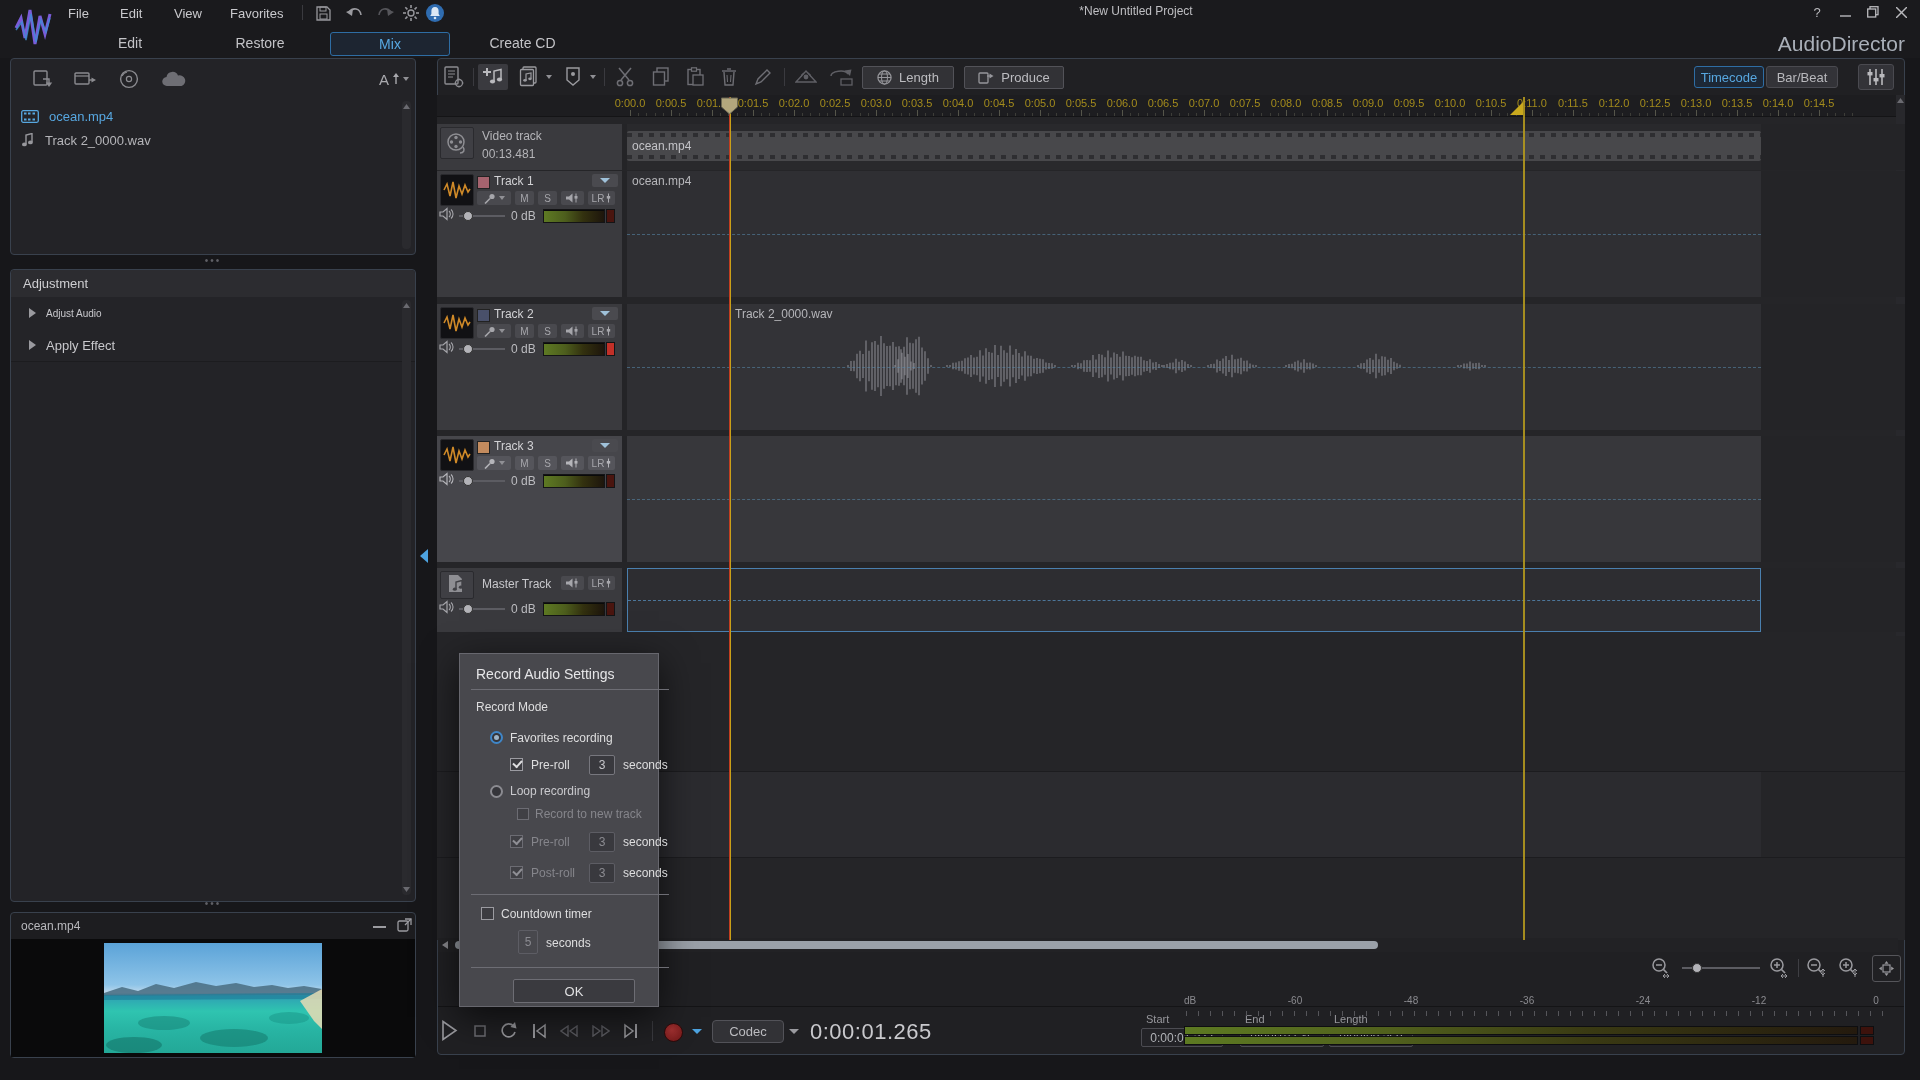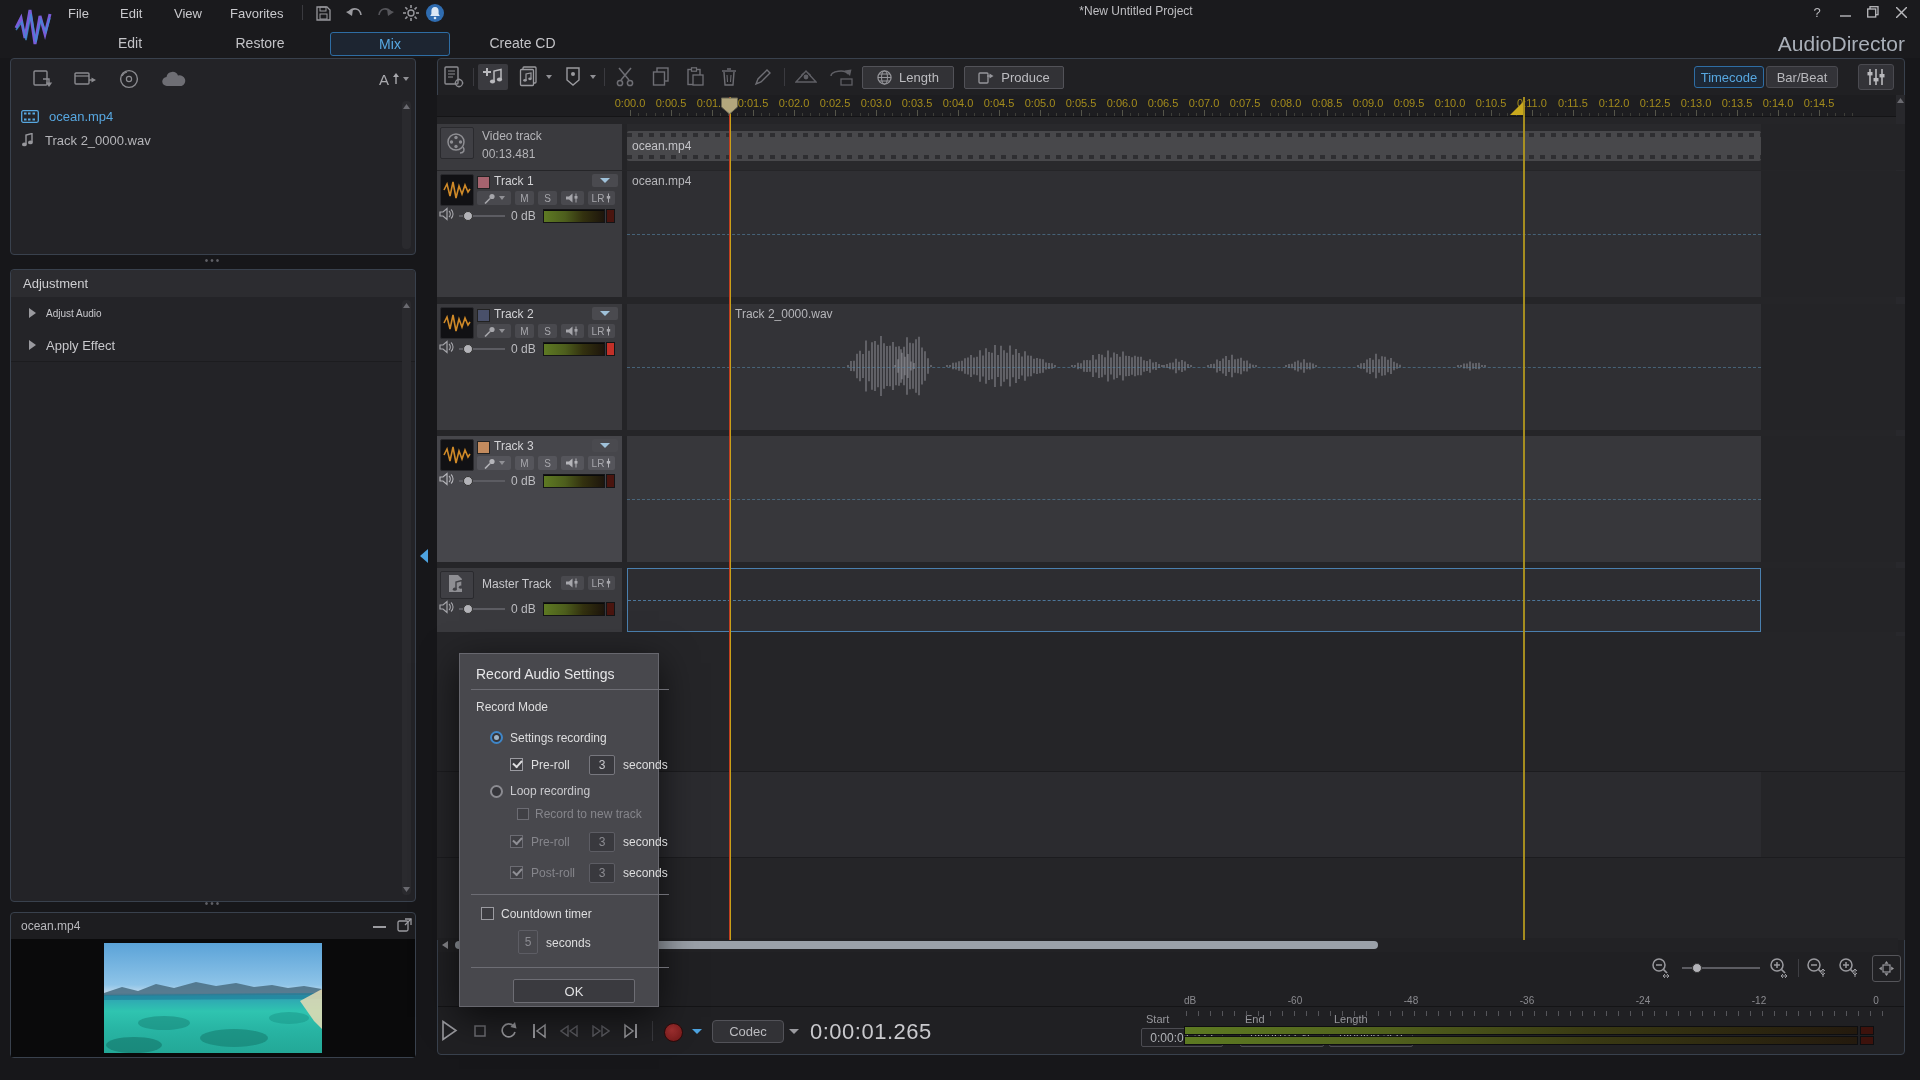--- a/index.html
+++ b/index.html
@@ -1184,21 +1184,21 @@
   <div class="abs" style="left:1860px;top:1026px;width:14px;height:9px;background:#3d120c;border:1px solid #0e0e10;box-sizing:border-box;"></div>
   <div class="abs" style="left:1860px;top:1036px;width:14px;height:9px;background:#3d120c;border:1px solid #0e0e10;box-sizing:border-box;"></div>
 
 
   <div class="dialog">
     <span class="dtext" style="left:16px;top:12px;font-size:14px;color:#e6e6e8;">Record Audio Settings</span>
     <div class="dlg-sep" style="top:35px;"></div>
     <span class="dtext" style="left:16px;top:46px;">Record Mode</span>
 
     <span class="radio sel" style="left:30px;top:77px;"></span>
-    <span class="dtext" style="left:50px;top:77px;">Settings recording</span>
+    <span class="dtext" style="left:50px;top:77px;">Favorites recording</span>
 
     <span class="cbox checked" style="left:50px;top:104px;"></span>
     <span class="dtext" style="left:71px;top:104px;">Pre-roll</span>
     <div class="numbox" style="left:129px;top:101px;">3</div>
     <span class="dtext" style="left:163px;top:104px;">seconds</span>
 
     <span class="radio unsel" style="left:30px;top:131px;"></span>
     <span class="dtext" style="left:50px;top:130px;color:#c9c9cd;">Loop recording</span>
 
     <span class="cbox dim" style="left:57px;top:154px;width:12px;height:12px;"></span>

